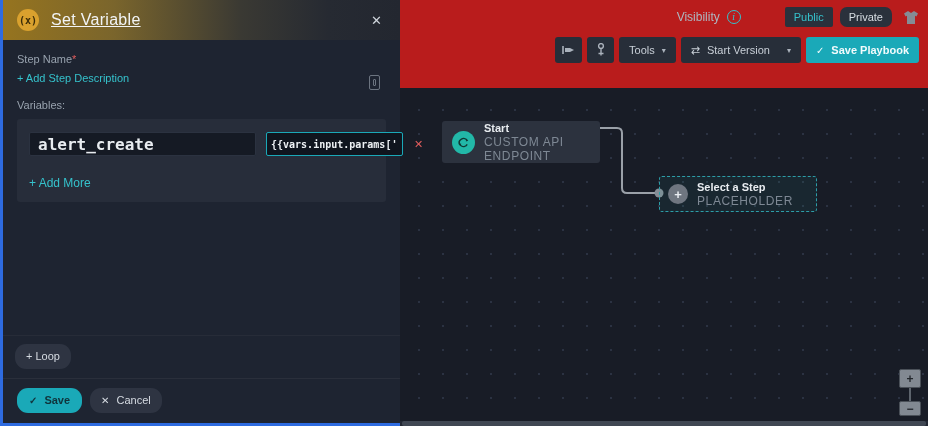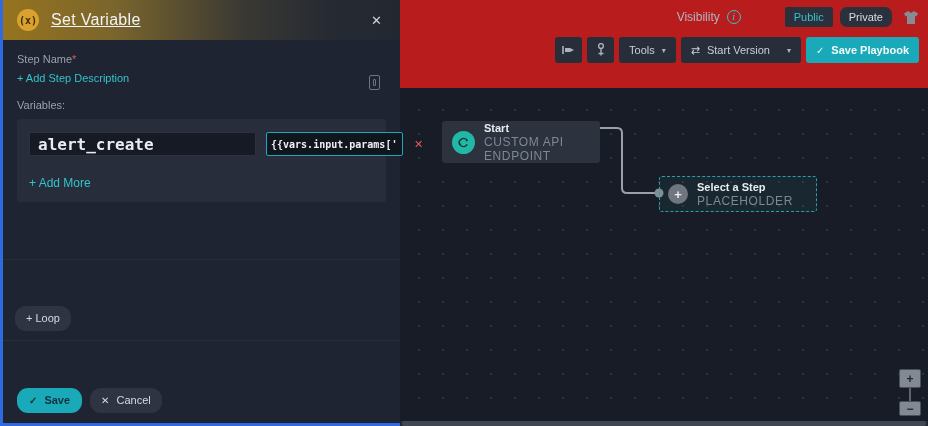--- a/index.html
+++ b/index.html
@@ -41,21 +41,21 @@
   .var-name { flex:0 0 122px; height:24px; background:#151a24; border:1px solid #2b3240; border-radius:2px;
     color:#e8ecf0; font-family:"DejaVu Sans Mono",monospace; font-size:16px; font-weight:bold; padding:0 8px; outline:none; }
   .var-value { flex:1; height:24px; background:#10151e; border:1px solid var(--accent-teal,#1aa9b8); border-radius:2px;
     color:#eef1f4; font-family:"DejaVu Sans Mono",monospace; font-size:10px; font-weight:bold; padding:0 4px; outline:none; }
   .var-remove { color:var(--danger-red,#e25d5d); font-size:11px; cursor:pointer; flex:0 0 auto; padding:0 1px; }
   .add-more { margin-top:20px; font-size:12px; }
 
   .panel-spacer { flex:1; }
   .loop-row { flex:0 0 auto; border-top:1px solid #272c38; padding:8px 12px 9px 12px; }
   .btn { display:inline-flex; align-items:center; gap:7px; border-radius:11px; cursor:pointer;
-    font-size:11px; line-height:1; border:none;margin-top:38px; }
+    font-size:11px; line-height:1; border:none; }
   .btn-dark { background:#2e3442; color:#d6dbe2; padding:7px 11px; }
   .panel-footer { flex:0 0 auto; border-top:1px solid #2a2f3b; padding:9px 14px 10px 14px; display:flex; gap:8px; }
   .btn-teal { background:var(--accent-teal,#1aa9b8); color:#10333b; padding:7px 12px; font-weight:bold; }
   .btn-glyph { font-size:10px; }
 
   
   .right-side { position:absolute; left:400px; top:0; right:0; bottom:0; }
   .topbar { position:absolute; left:0; right:0; top:0; height:88px; background:#b91c1c; }
   .tb-row1 { position:absolute; top:7px; right:9px; display:flex; align-items:center; gap:7px; }
   .vis-label { color:#aeb6c0; font-size:12px; }

